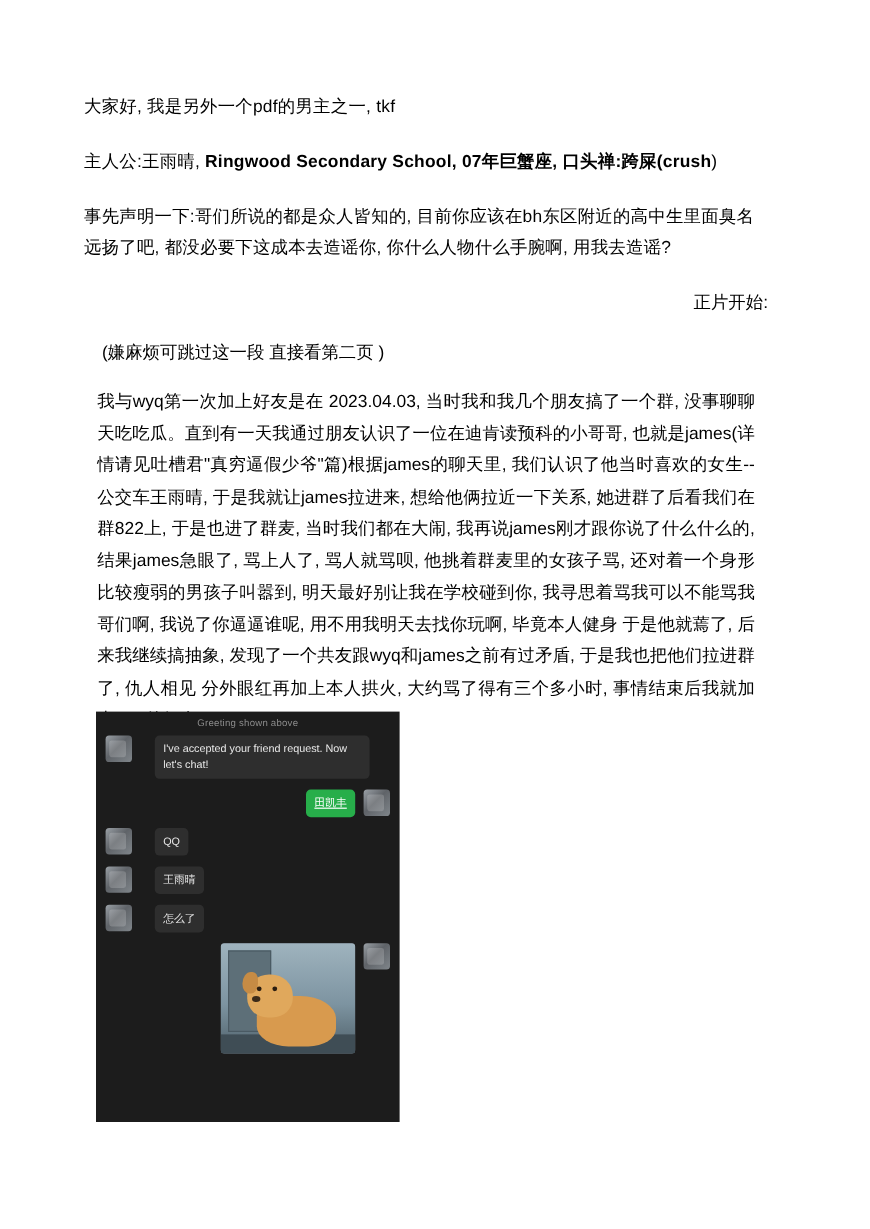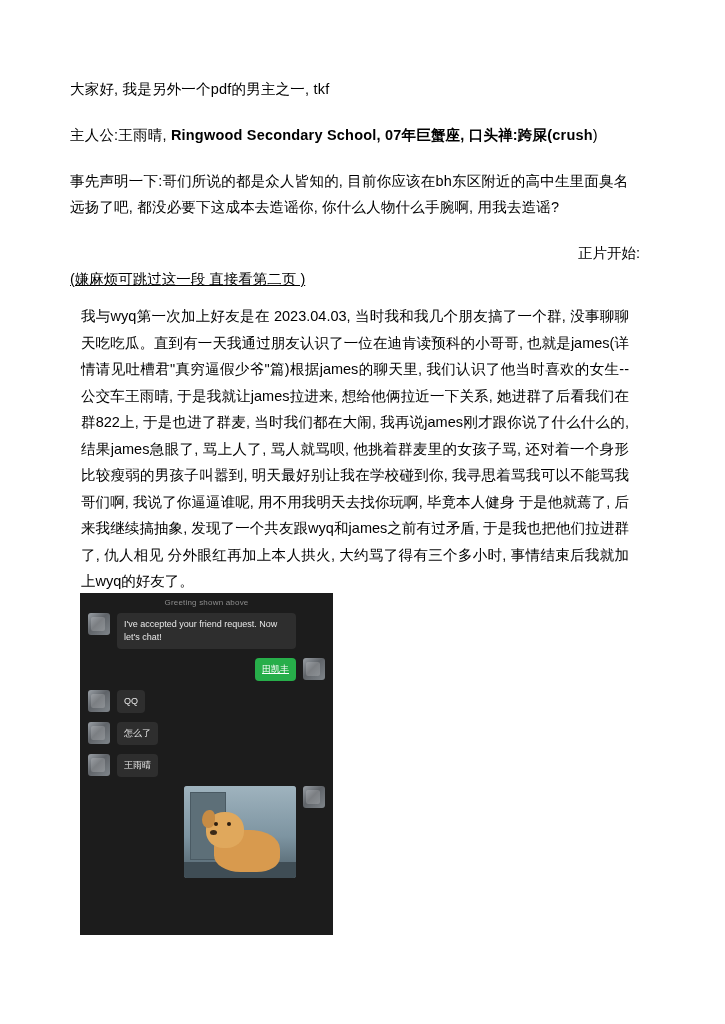--- a/index.html
+++ b/index.html
@@ -39,22 +39,21 @@
   }
   .para-lead {
     font-size: 14.5px;
     line-height: 26px;
     margin: 0;
     text-align: right;
   }
   .para-note {
     font-size: 14.5px;
     line-height: 26px;
-    margin: 0;
-    text-decoration: underline;
+    margin: 15px;
   }
   .body-block {
     font-size: 14.5px;
     line-height: 26.5px;
     margin: 11px;
     text-align: justify;
   }
   
   .chat-shot {
     position: absolute;
@@ -94,21 +93,21 @@
   }
   .avatar::after {
     content: "";
     position: absolute;
     left: 3px; top: 4px;
     width: 14px; height: 14px;
     background: rgba(255,255,255,0.18);
     border-radius: 2px;
   }
   .bubble-in {
-    margin-left: 7px;
+    margin-left: 19px;
     background: #2e2e2e;
     color: #e8e8e8;
     font-size: 9px;
     line-height: 13px;
     padding: 5px 7px;
     border-radius: 4px;
     max-width: 165px;
   }
   .bubble-out {
     margin-right: 7px;
@@ -221,26 +220,26 @@
         <div class="avatar"></div>
       </div>
 
       <div class="row">
         <div class="avatar"></div>
         <div class="bubble-in">QQ</div>
       </div>
 
       <div class="row">
         <div class="avatar"></div>
+        <div class="bubble-in">王雨晴</div>
+      </div>
+
+      <div class="row">
+        <div class="avatar"></div>
         <div class="bubble-in">怎么了</div>
-      </div>
-
-      <div class="row">
-        <div class="avatar"></div>
-        <div class="bubble-in">王雨晴</div>
       </div>
 
 
       <div class="row right">
         <div class="img-bubble">
           <div class="img-room"></div>
           <div class="img-door"></div>
           <div class="img-floor"></div>
           <div class="img-dog-body"></div>
           <div class="img-dog-head"></div>

